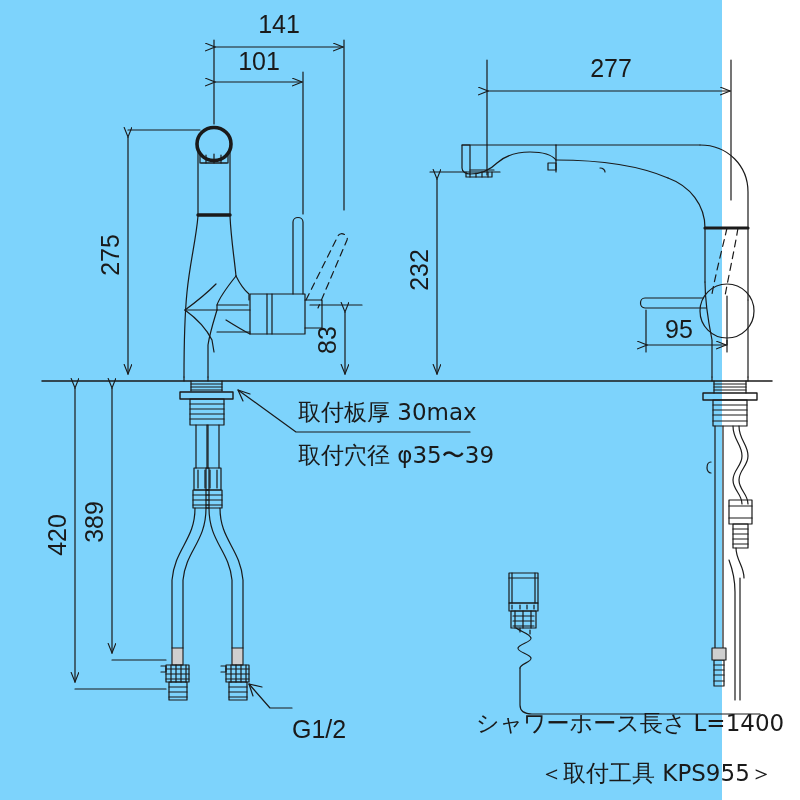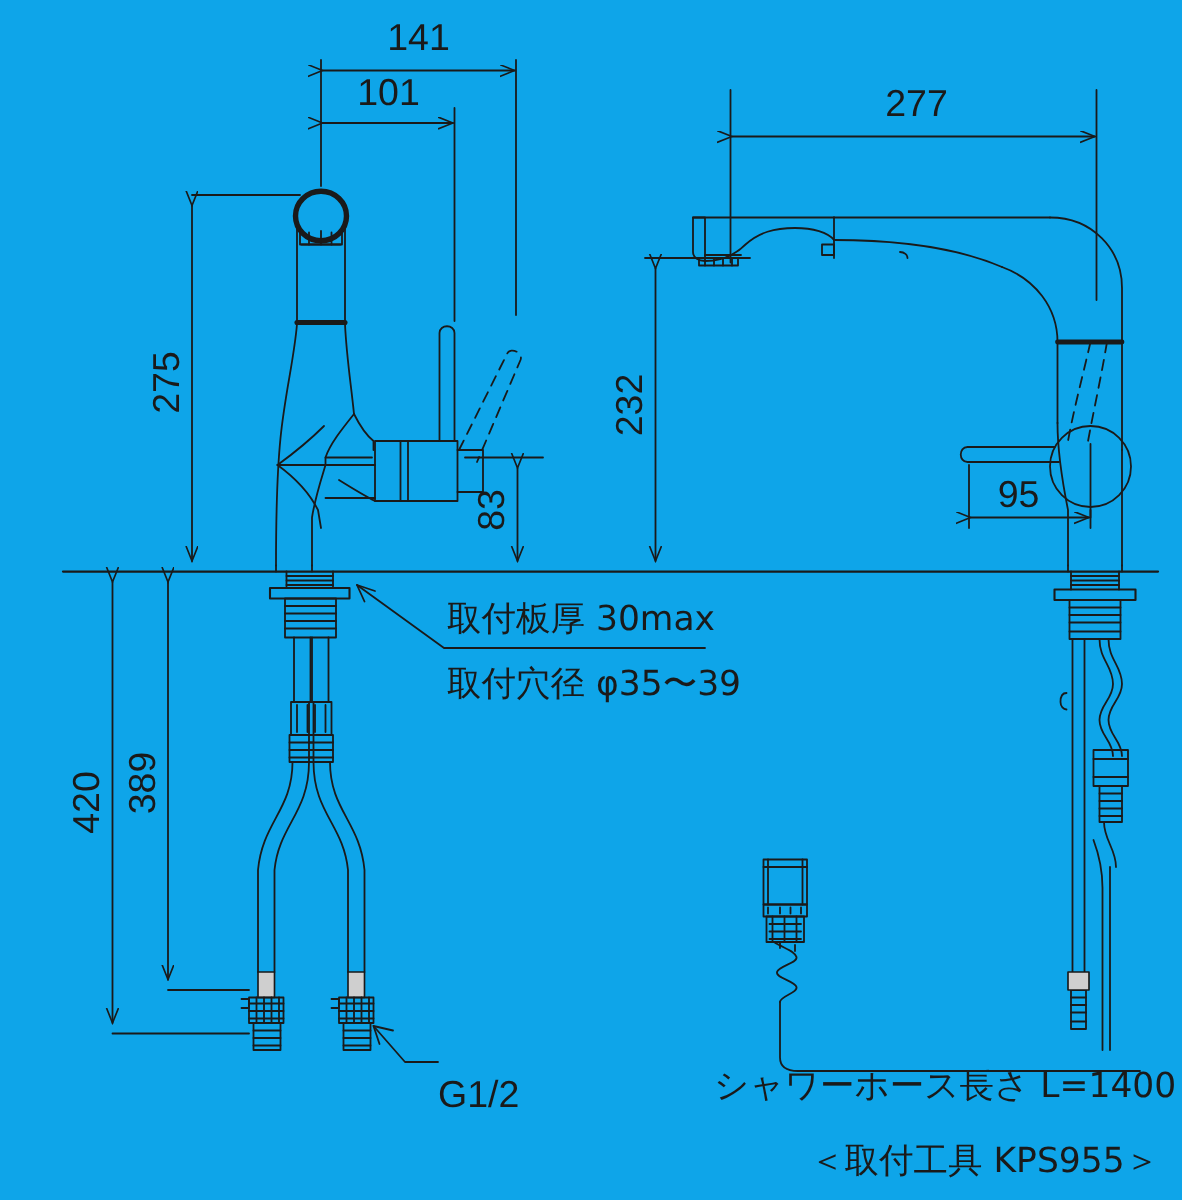--- a/index.html
+++ b/index.html
@@ -1,18 +1,18 @@
 <!DOCTYPE html>
 <html><head>
 <meta charset="utf-8">
 <style>
   html,body{margin:0;padding:0;background:#ffffff;}
   body{width:800px;height:800px;overflow:hidden;
        font-family:"Liberation Sans","DejaVu Sans",sans-serif;color:#1a1a1a;}
-  #sheet{position:relative;width:788px;height:800px;background:#0ea5e9;}
+  #sheet{position:relative;width:722px;height:800px;background:#7dd3fc;}
   svg{display:block;}
   .dimtext{font-family:"Liberation Sans","DejaVu Sans",sans-serif;font-size:25px;fill:#1a1a1a;}
   .jtext{font-family:"DejaVu Sans","Liberation Sans",sans-serif;font-size:23px;fill:#1a1a1a;}
 </style>
 </head>
 <body>
 
 <div id="sheet">
 <svg width="800" height="800" viewBox="0 0 800 800">
 

